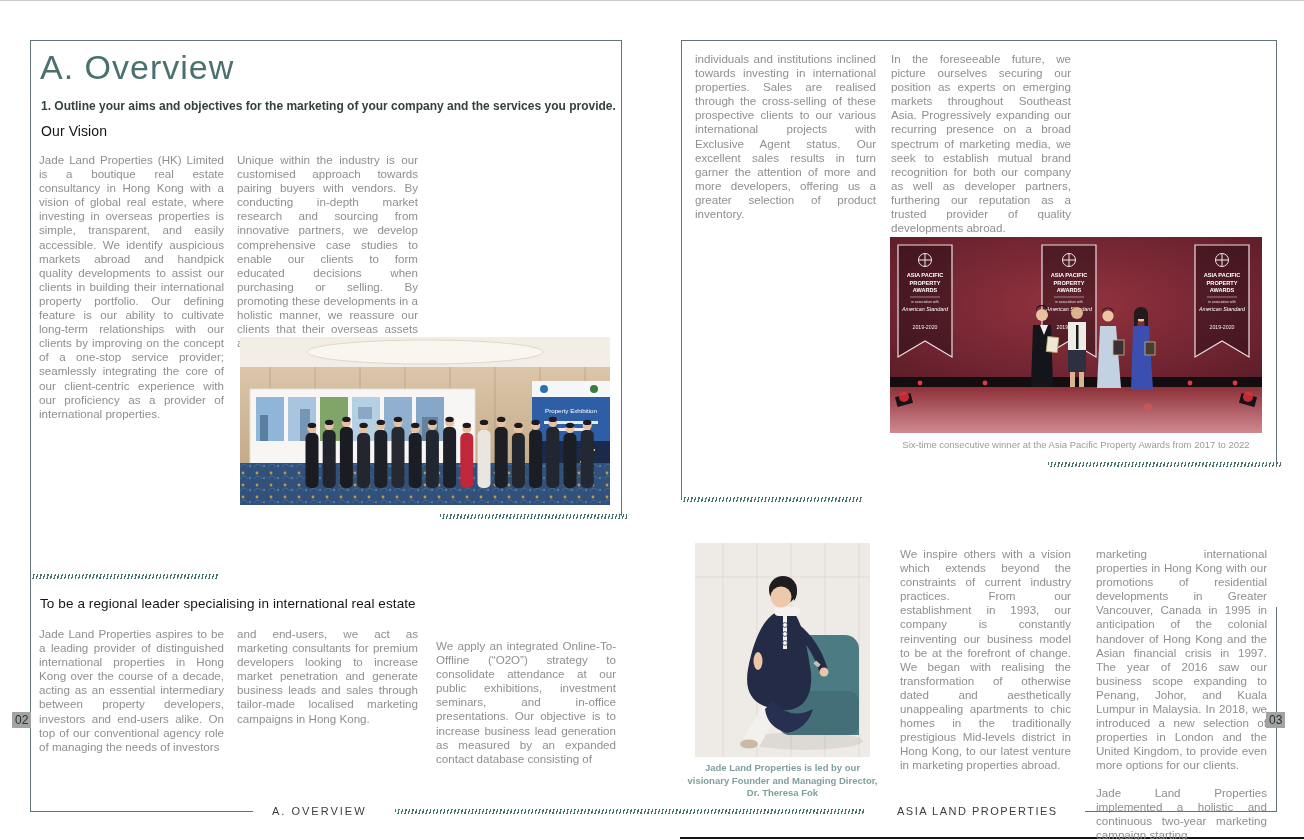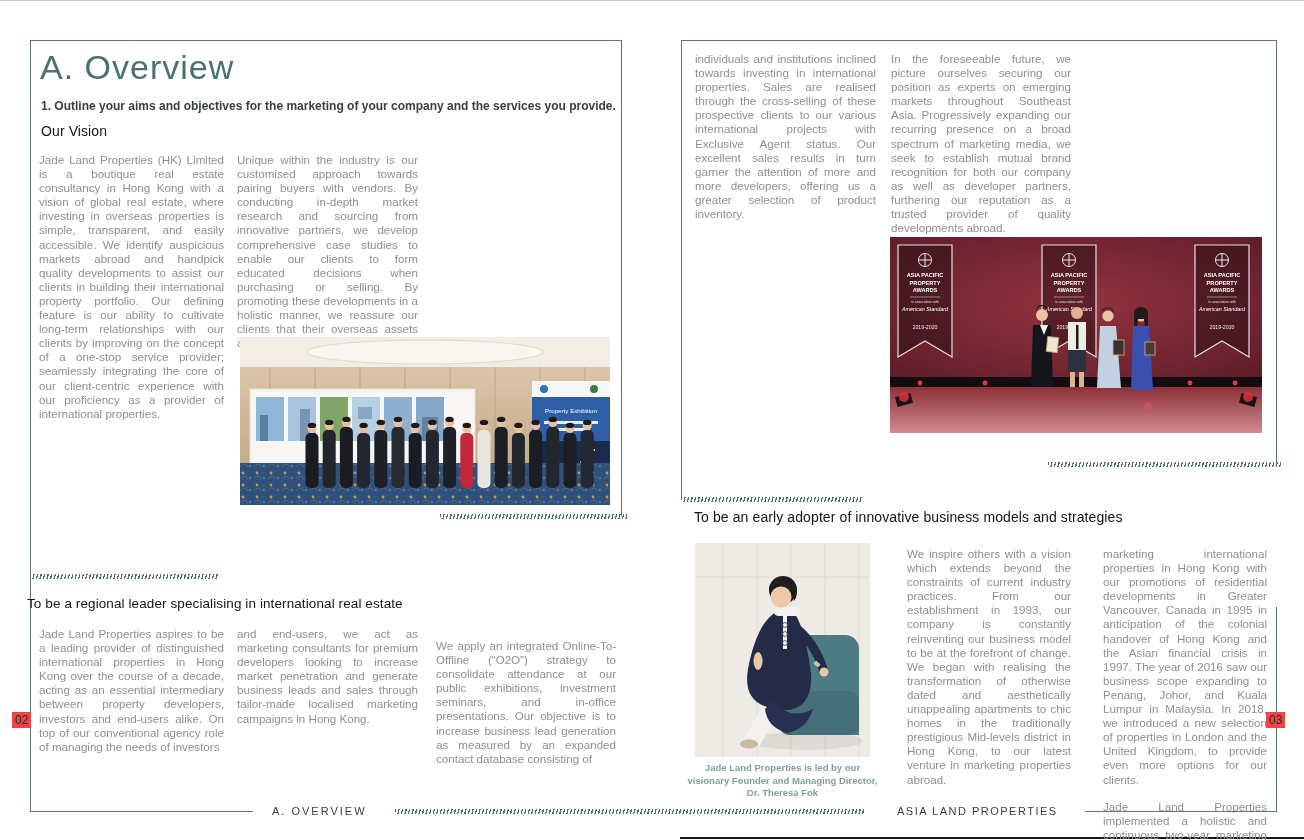--- a/index.html
+++ b/index.html
@@ -5,22 +5,22 @@
   html,body{margin:0;padding:0;background:#fff;}
   #spread{position:relative;width:1304px;height:840px;background:#fff;overflow:hidden;
           font-family:"Liberation Sans","DejaVu Sans",sans-serif;}
   .line{position:absolute;background:#64757a;}
   .hatch{position:absolute;height:5px;
          background:repeating-linear-gradient(105deg,#47736f 0 1.3px,rgba(255,255,255,0) 1.3px 3.4px);}
   .title{position:absolute;left:40px;top:48px;font-size:34px;letter-spacing:1px;color:#4a716e;}
   .subtitle{position:absolute;left:41px;top:99px;width:590px;font-size:12px;font-weight:700;color:#33413f;}
   .subhead{position:absolute;font-size:14px;color:#141414;font-weight:500;letter-spacing:.1px;text-align:right;}
   .col{position:absolute;font-size:11.6px;line-height:14.1px;color:#8f8f8f;text-align:justify;}
-  .col p{margin:0 0 13px 16px;}
-  .pgnum{position:absolute;background:#ef4444;font-size:12px;color:#2d2d2d;padding:1px 3px;z-index:5;}
+  .col p{margin:0 0 13px 9px;}
+  .pgnum{position:absolute;background:#a3a3a3;font-size:12px;color:#2d2d2d;padding:1px 3px;z-index:5;}
   .footerlbl{position:absolute;font-size:11px;letter-spacing:2px;color:#3d3d3d;}
   .caption{position:absolute;text-align:center;font-size:9.5px;line-height:12.5px;}
   .cap-gray{color:#9b9b9b;}
   .cap-teal{color:#7fa19e;font-weight:bold;}
   .photo{position:absolute;overflow:hidden;}
   svg{display:block;}
 </style>
 </head>
 <body>
 
@@ -140,21 +140,21 @@
           <circle cx="347.2" cy="88.5" r="4.6" fill="#e6c1a2"></circle>
           <ellipse cx="347.2" cy="85.4" rx="4.2" ry="2.6" fill="#1c1920"></ellipse>
           <rect x="340.7" y="93" width="13" height="58" rx="5" fill="#242832"></rect>
         </g>
     </svg>
   </div>
 
   <div class="hatch" style="left:440px;top:514px;width:187px;"></div>
   <div class="hatch" style="left:30px;top:574px;width:188px;"></div>
 
-  <div class="subhead" style="left:27px;top:596px;font-size:13.5px;">To be a regional leader specialising in international real estate</div>
+  <div class="subhead" style="left:40px;top:596px;font-size:13.5px;">To be a regional leader specialising in international real estate</div>
   <div class="col" style="left:237px;top:627px;width:181px;">and end-users, we act as marketing consultants for premium developers looking to increase market penetration and generate business leads and sales through tailor-made localised marketing campaigns in Hong Kong.</div>
   <div class="col" style="left:39px;top:627px;width:185px;">Jade Land Properties aspires to be a leading provider of distinguished international properties in Hong Kong over the course of a decade, acting as an essential intermediary between property developers, investors and end-users alike. On top of our conventional agency role of managing the needs of investors</div>
   <div class="col" style="left:436px;top:627px;width:180px;margin-top:12px;">We apply an integrated Online-To-Offline (“O2O”) strategy to consolidate attendance at our public exhibitions, investment seminars, and in-office presentations. Our objective is to increase business lead generation as measured by an expanded contact database consisting of</div>
 
   <div class="pgnum" style="left:12px;top:712px;">02</div>
   <div class="footerlbl" style="left:272px;top:805px;">A. OVERVIEW</div>
   <div class="hatch" style="left:395px;top:809px;width:470px;"></div>
 
   <div class="line" style="left:681px;top:40px;width:596px;height:1px;"></div>
   <div class="line" style="left:681px;top:40px;width:1px;height:458px;"></div>
@@ -226,22 +226,22 @@
       </g>
       <g>
         <rect x="6" y="158" width="16" height="10" fill="#17121a" transform="rotate(-15 14 163)"></rect>
           <circle cx="14" cy="160" r="5" fill="#e2303a" opacity="0.85"></circle>
         <rect x="350" y="158" width="16" height="10" fill="#17121a" transform="rotate(15 358 163)"></rect>
           <circle cx="358" cy="160" r="5" fill="#e2303a" opacity="0.85"></circle>
         <circle cx="258" cy="170" r="4" fill="#d8555e" opacity="0.6"></circle>
       </g>
     </svg>
   </div>
-
-  <div class="subhead" style="left:694px;top:509px;font-size:14px;">To be an early adopter of innovative business models and strategies</div>
+  <div class="caption cap-gray" style="left:890px;top:439px;width:372px;">Six-time consecutive winner at the Asia Pacific Property Awards from 2017 to 2022</div>
+
 
   <div class="photo" style="left:695px;top:543px;width:175px;height:214px;">
     <svg width="175" height="214" viewBox="0 0 175 214">
       <rect width="175" height="214" fill="#eeebe6"></rect>
       <g stroke="#e0dbd3">
           <path d="M28,0V214 M62,0V214 M96,0V214 M130,0V214 M164,0V214 M0,34H175"></path>
         </g>
       <ellipse cx="110" cy="198" rx="58" ry="9" fill="rgba(0,0,0,0.07)"></ellipse>
       <path d="M92,92 h58 a14,14 0 0 1 14,14 v86 h-72 Z" fill="#4d7b84"></path>
       <rect x="84" y="148" width="80" height="44" rx="10" fill="#456f78"></rect>

